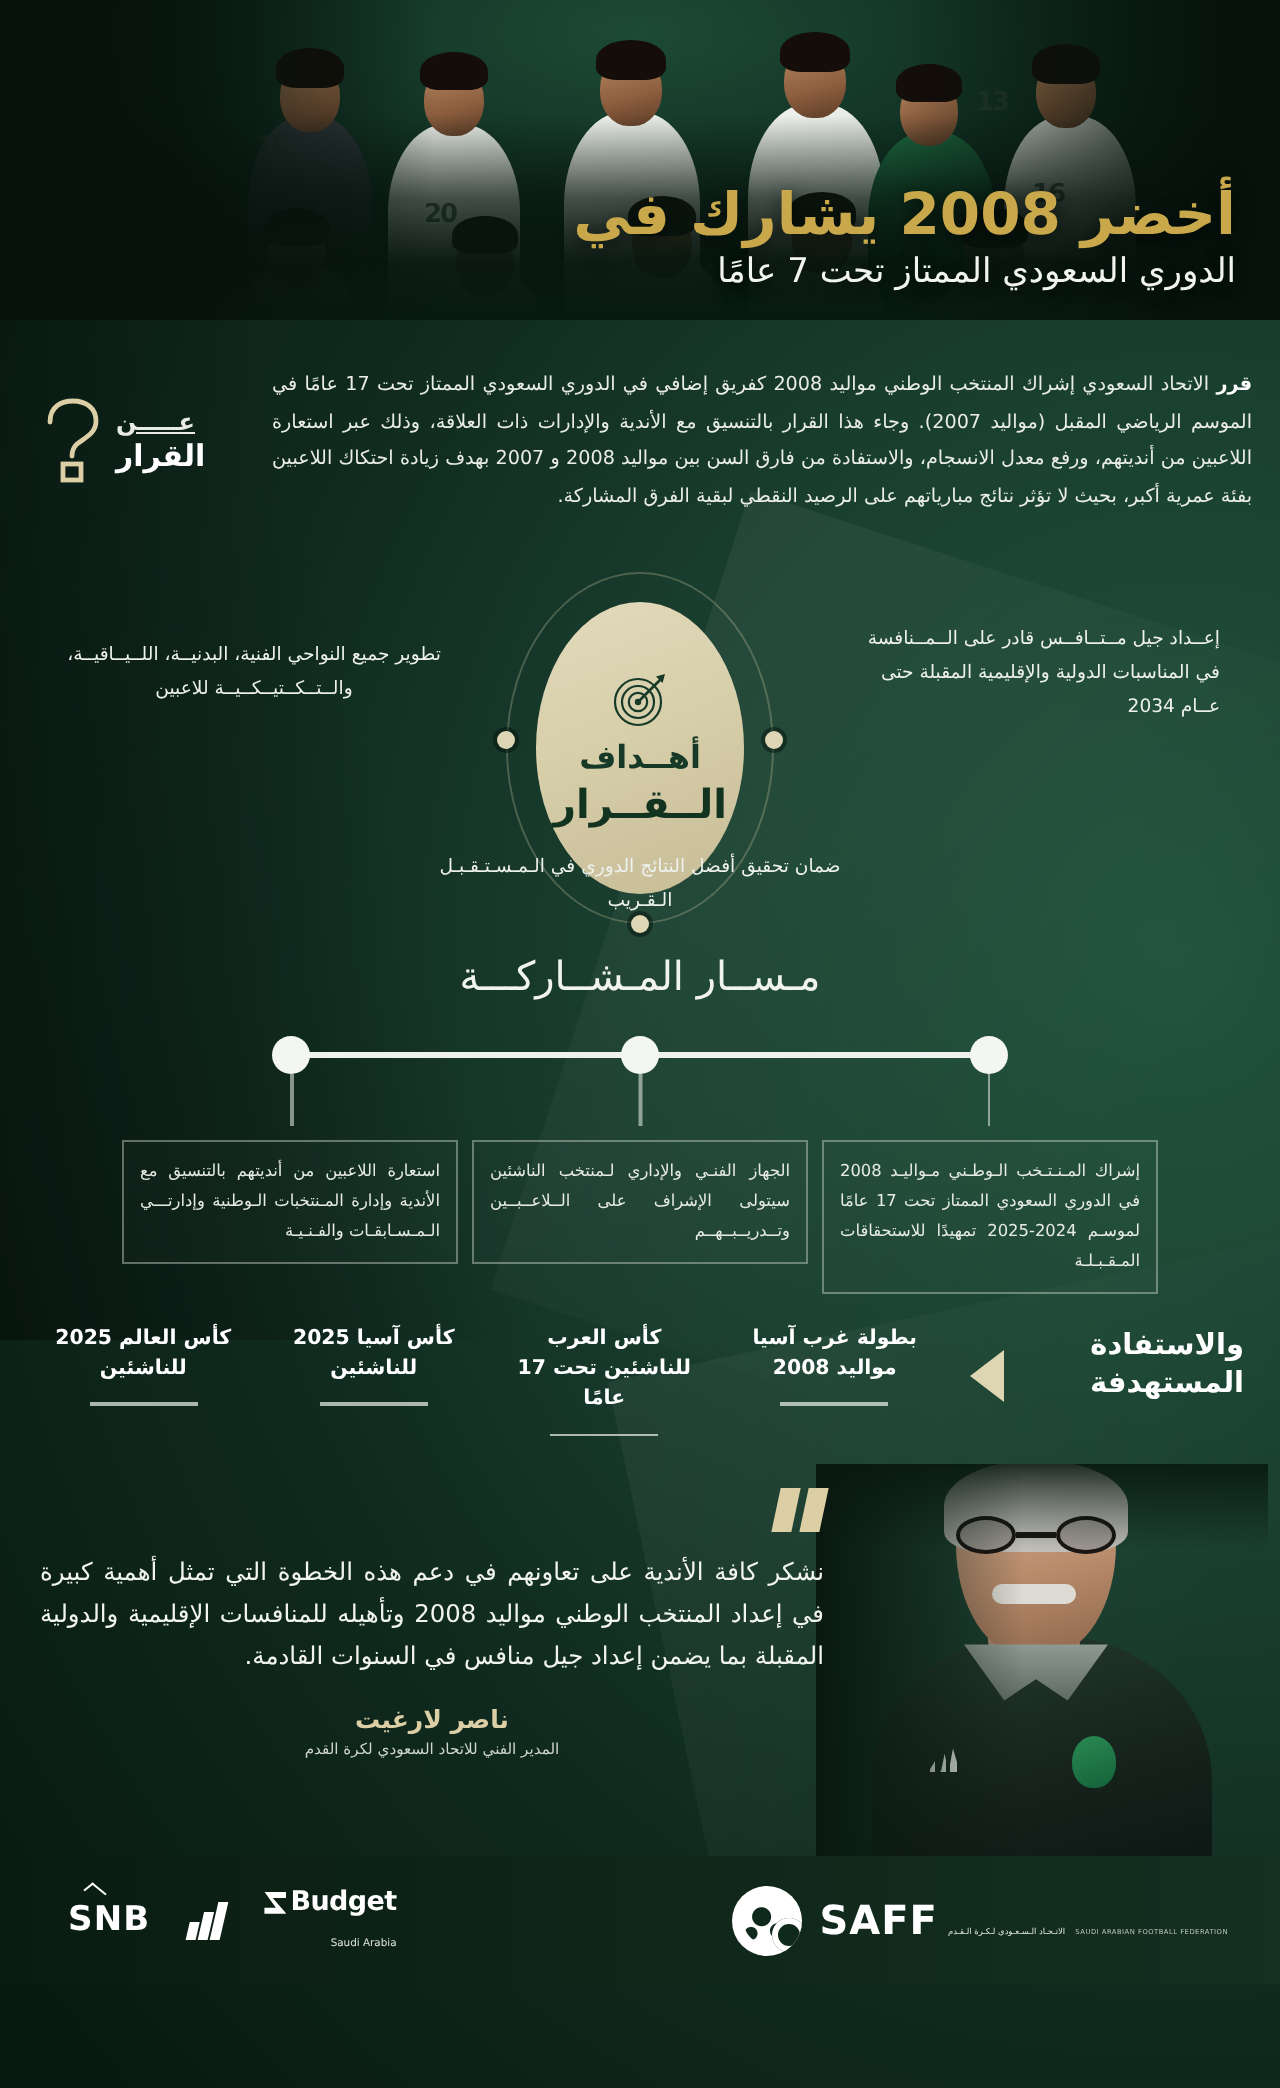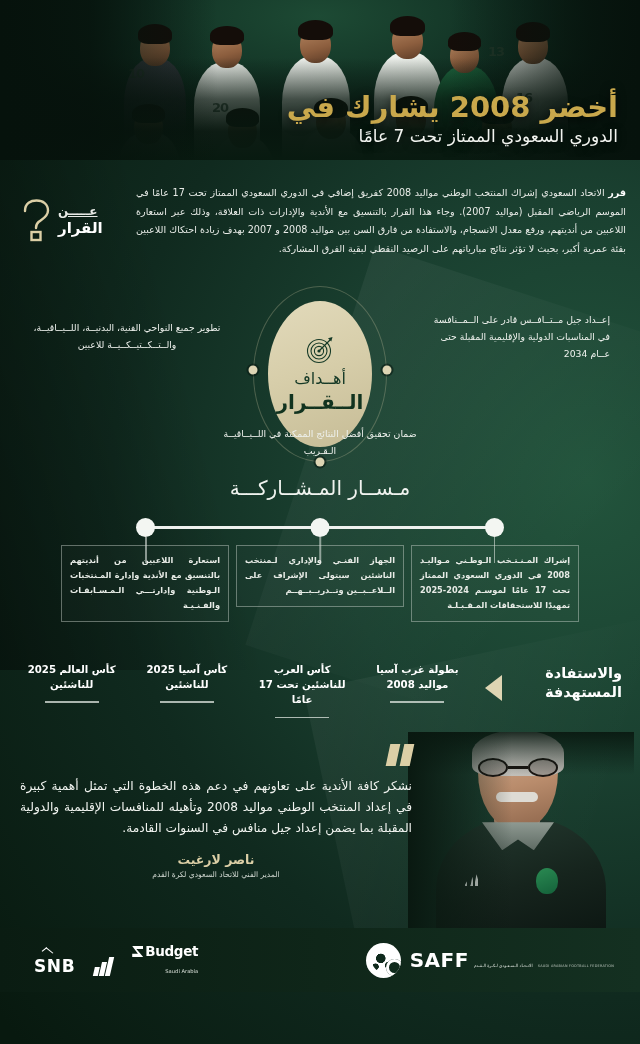--- a/index.html
+++ b/index.html
@@ -157,21 +157,21 @@
     left: 50%; top: 50%;
     width: 104px; height: 146px;
     transform: translate(-50%,-50%);
     border-radius: 50%;
     background: linear-gradient(160deg, #e2dabb 0%, #d7ceaa 45%, #c6bc96 100%);
     display: flex; flex-direction: column;
     align-items: center; justify-content: center;
     gap: 2px;
   }
   .oval .target { margin-bottom: 2px; }
-  .oval .t1 { font-size: 16px; font-weight: 400; color: #163a27; letter-spacing: 1px; }
+  .oval .t1 { font-size: 16px; font-weight: 700; color: #163a27; letter-spacing: 1px; }
   .oval .t2 { font-size: 20px; font-weight: 800; color: #11331f; letter-spacing: 1.5px; }
   .node {
     position: absolute;
     width: 9px; height: 9px;
     border-radius: 50%;
     background: #ddd5b4;
     box-shadow: 0 0 0 2px rgba(8,24,16,0.55);
   }
   .node.right { left: 50%; top: 50%; transform: translate(-50%,-50%) translate(67px, -4px); }
   .node.left  { left: 50%; top: 50%; transform: translate(-50%,-50%) translate(-67px, -4px); }
@@ -226,32 +226,31 @@
     position: absolute;
     top: 23px;
     width: 1.5px; height: 26px;
     background: rgba(235,240,235,0.55);
   }
   .tl-stem.s1 { right: 145px; }
   .tl-stem.s2 { left: 50%; transform: translateX(-50%); }
   .tl-stem.s3 { left: 145px; }
   .tl-card {
     position: absolute;
-    top: 31px;
+    top: 56px;
     width: 168px;
     min-height: 62px;
     border: 1px solid rgba(215,222,214,0.42);
     padding: 7px 8px;
     font-size: 8.2px;
     line-height: 1.85;
     color: #e7ebe6;
     text-align: justify;
     direction: rtl;
     background: rgba(255,255,255,0.018);
-    font-weight: bold;
   }
   .tl-card.c1 { right: 61px; }
   .tl-card.c2 { left: 50%; transform: translateX(-50%); }
   .tl-card.c3 { left: 61px; }
 
   
   .ent {
     position: relative;
     display: flex;
     align-items: flex-start;
@@ -432,21 +431,21 @@
     content: ""; position: absolute; right: -2px; bottom: 2px;
     width: 17px; height: 17px; border-radius: 50%;
     background: #0f2a1c;
     box-shadow: inset 0 0 0 3px #ffffff;
   }
   .saff .wm { line-height: 1; }
   .saff .wm .big { font-size: 20px; font-weight: 800; color: #ffffff; letter-spacing: .5px; }
   .saff .wm .ar  { font-size: 4.2px; color: #dfe5df; margin-top: 3px; letter-spacing: .2px; }
   .saff .wm .en  { font-size: 3.4px; color: #b9c4bb; margin-top: 1.5px; letter-spacing: .25px; }
 
-  .sponsors { display: flex; align-items: flex-end; gap: 20px; direction: ltr; }
+  .sponsors { display: flex; align-items: center; gap: 20px; direction: ltr; }
   .snb { position: relative; color: #fff; font-size: 17px; font-weight: 700; letter-spacing: .6px; }
   .snb .caret {
     position: absolute; left: 9px; top: -7px;
     width: 9px; height: 6px;
     border-left: 1.6px solid #fff; border-top: 1.6px solid #fff;
     transform: rotate(45deg) skew(-6deg,-6deg);
   }
   .adidas { display: flex; align-items: flex-end; gap: 1.6px; height: 19px; transform: skewX(-13deg); }
   .adidas s { display: block; width: 4.6px; background: #ffffff; }
   .adidas s:nth-child(1){ height: 9px; }
@@ -564,21 +563,21 @@
       <div class="t1">أهــداف</div>
       <div class="t2">الــقــرار</div>
     </div>
 
     <span class="node right"></span>
     <span class="node left"></span>
     <span class="node bottom"></span>
 
     <div class="goal-txt goal-right">إعــداد جيل مــتــافــس قادر على الــمــنافسة في المناسبات الدولية والإقليمية المقبلة حتى عــام 2034</div>
     <div class="goal-txt goal-left">تطوير جميع النواحي الفنية، البدنيــة، اللــيــاقيــة، والــتــكــتيــكــيــة للاعبين</div>
-    <div class="goal-txt goal-bottom">ضمان تحقيق أفضل النتائج الممكنة في اللــيــاقيــة الـقـريب</div>
+    <div class="goal-txt goal-bottom">ضمان تحقيق أفضل النتائج الدوري في الـمـسـتـقـبـل الـقـريب</div>
   </section>
 
   <h2 class="path-title">مـســار المـشــاركـــة</h2>
 
   <section class="timeline">
     <div class="tl-line"></div>
     <span class="tl-dot d1"></span>
     <span class="tl-dot d2"></span>
     <span class="tl-dot d3"></span>
     <span class="tl-stem s1"></span>

